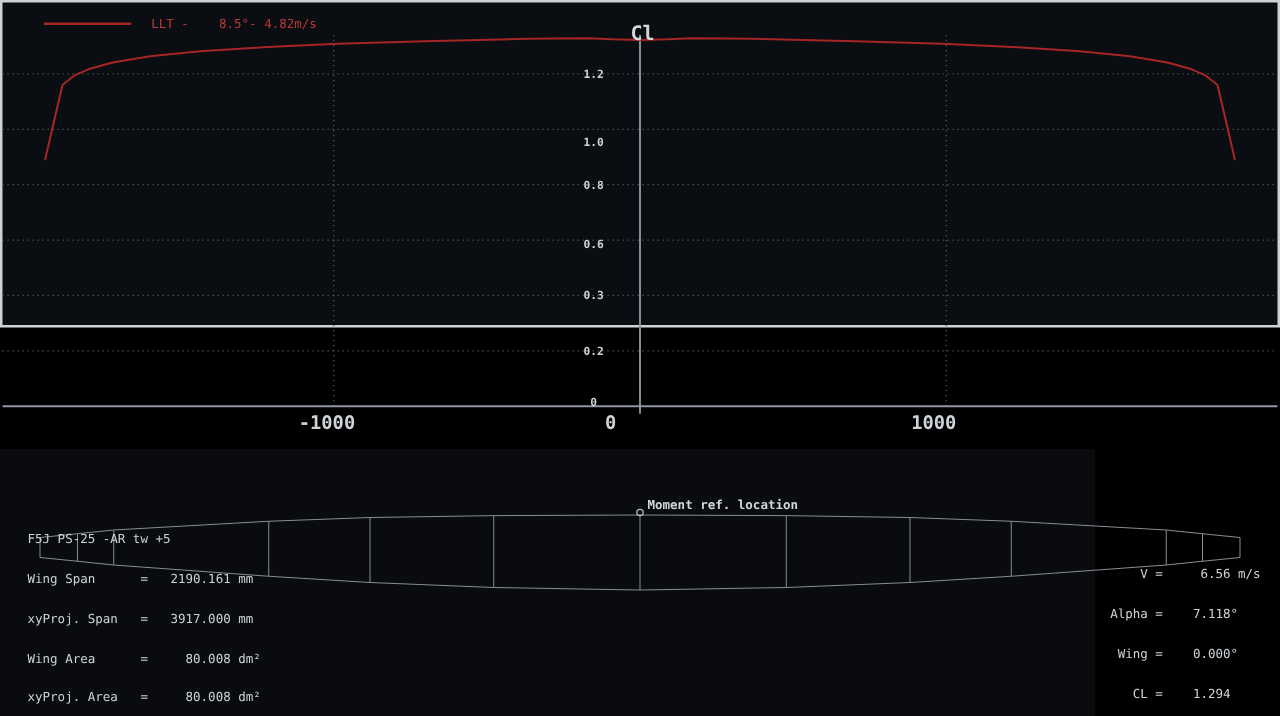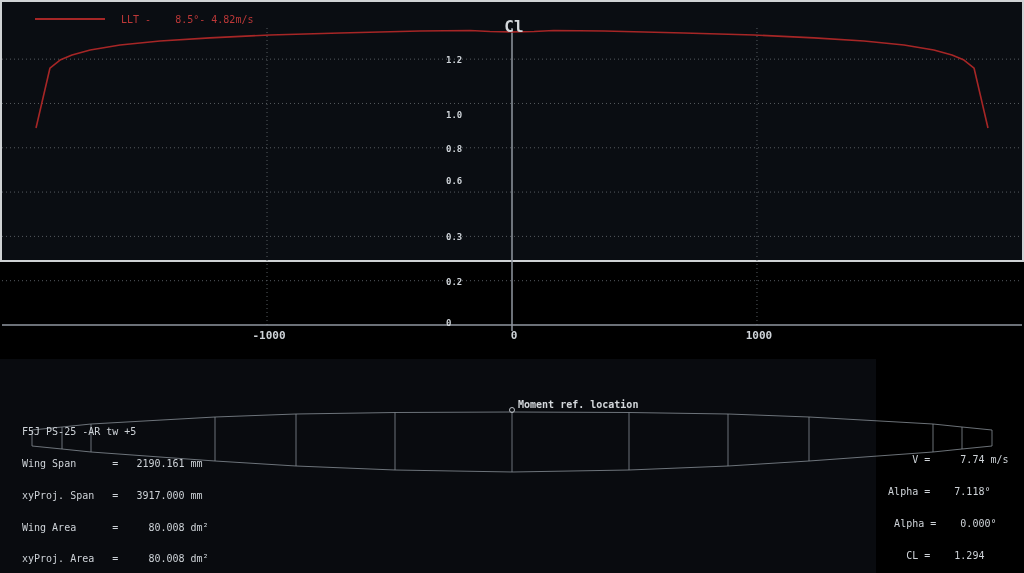--- a/index.html
+++ b/index.html
@@ -10,24 +10,24 @@
   #chart-panel{position:absolute;left:0;top:0;width:1024px;height:262px;
     background:#0a0d12;border:2px solid #cfd2d4;}
   #chart-svg{position:absolute;left:-2px;top:-2px;width:1024px;height:359px;display:block;}
 
   .chart-title{position:absolute;left:452px;top:15px;width:120px;text-align:center;
     color:#d4d8dc;font-size:16px;font-weight:bold;letter-spacing:0;}
   .legend{position:absolute;left:33px;top:10px;display:flex;align-items:center;height:14px;}
   .legend .swatch{width:70px;height:2px;margin-right:16px;}
   .legend .label{font-size:10px;white-space:pre;}
 
-  .ytick{position:absolute;left:444px;width:58px;text-align:left;
+  .ytick{position:absolute;left:444px;width:58px;text-align:center;
     color:#ced3d8;font-size:9px;font-weight:bold;}
-  .xtick{position:absolute;width:60px;text-align:center;top:327px;
-    color:#ced3d8;font-size:11px;font-weight:bold;}
+  .xtick{position:absolute;width:60px;text-align:left;top:327px;
+    color:#ced3d8;font-size:15px;font-weight:bold;}
 
   
   #ops-panel{position:absolute;left:0;top:359px;width:876px;height:214px;background:#090b0f;}
   #plan-svg{position:absolute;left:0;top:0;width:1024px;height:214px;display:block;}
 
   .infoblock{position:absolute;color:#ced3d8;font-size:10px;line-height:10.6px;white-space:pre;}
   #info-left{left:22px;top:47px;}
   #info-right{left:858px;top:75px;}
   .moment-label{position:absolute;left:518px;top:40px;color:#d4d8dc;font-size:10px;font-weight:bold;white-space:pre;}
 </style>
@@ -54,21 +54,21 @@
     <div class="legend">
       <div class="swatch" style="background: rgb(166, 38, 38);"></div>
       <div class="label" style="color: rgb(189, 56, 56);">LLT -    8.5°- 4.82m/s</div>
     </div>
 
     <div class="chart-title">Cl</div>
 
     <div class="ytick" style="top:53px">1.2</div>
     <div class="ytick" style="top:108px">1.0</div>
     <div class="ytick" style="top:142px">0.8</div>
-    <div class="ytick" style="top:174px">0.6</div>
+    <div class="ytick" style="top:189px">0.6</div>
     <div class="ytick" style="top:230px">0.3</div>
     <div class="ytick" style="top:275px">0.2</div>
     <div class="ytick" style="top:316px">0</div>
 
     <div class="xtick" style="left:237px">-1000</div>
     <div class="xtick" style="left:482px">0</div>
     <div class="xtick" style="left:727px">1000</div>
   </div>
 
   <div id="ops-panel">
@@ -102,23 +102,23 @@
       
       
       
       
       
       
       
     </div>
 
     <div id="info-right" class="infoblock">
-      <div>         V =     7.74 m/s</div>
+      <div>         V =     6.56 m/s</div>
       <div>     Alpha =    7.118°</div>
-      <div>      Alpha =    0.000°</div>
+      <div>      Wing =    0.000°</div>
       <div>        CL =    1.294</div>
       
       
       
       
       
       
       
       
     </div>

